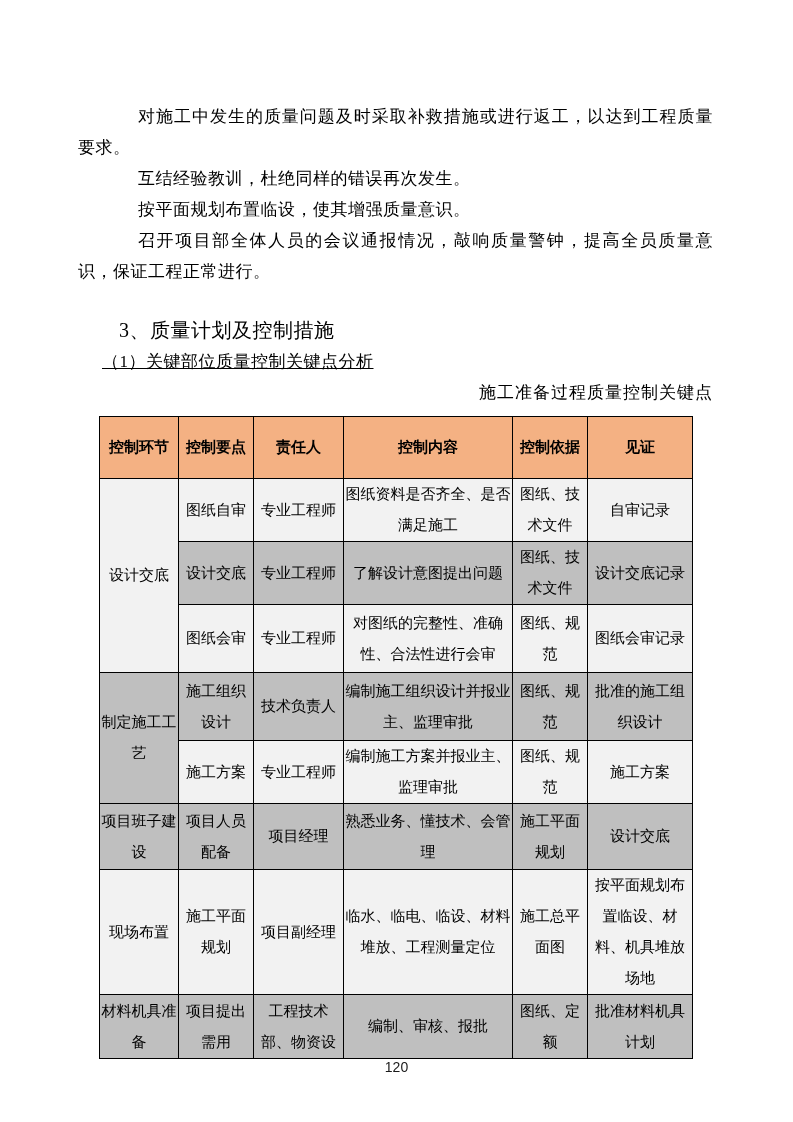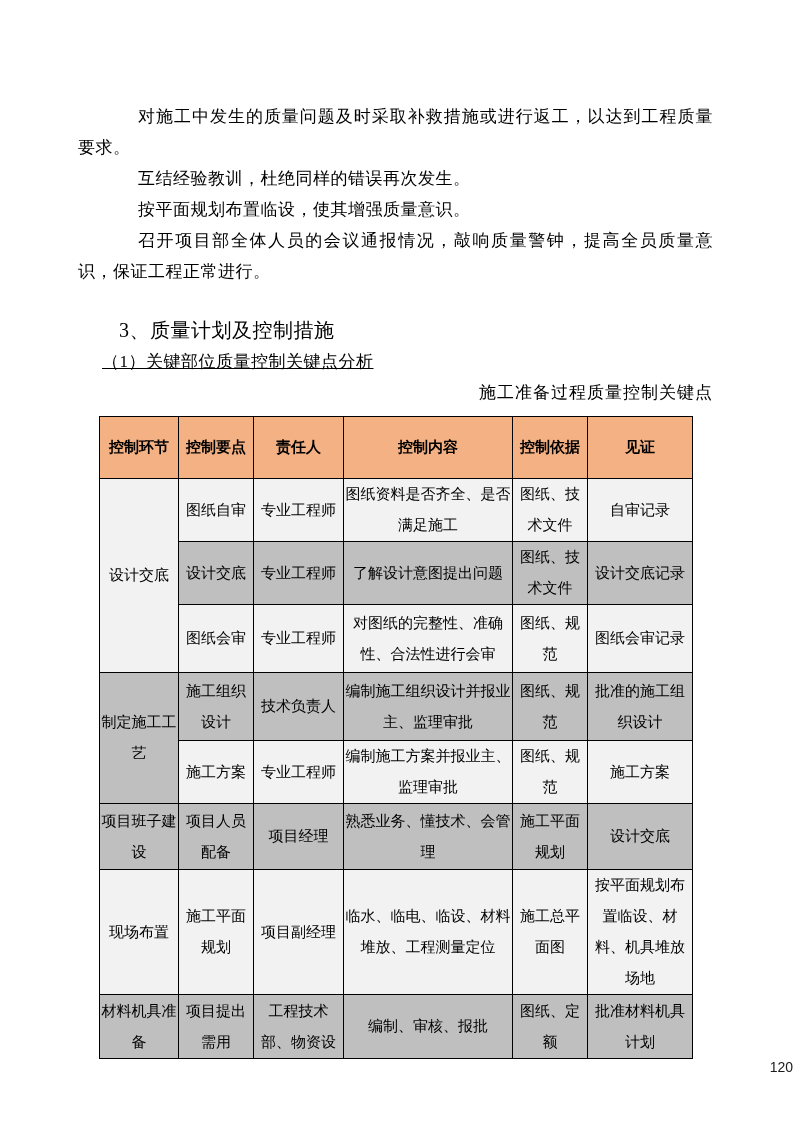--- a/index.html
+++ b/index.html
@@ -63,21 +63,21 @@
   }
   .qc-table th {
     font-weight: bold;
     background: #F4B183;
   }
   tr.shade-light > td { background: #F2F2F2; }
   tr.shade-gray  > td { background: #BFBFBF; }
   .page-number {
     position: absolute;
     left: 0; top: 1046px; width: 793px;
-    text-align: right;
+    text-align: center;
     font-family: "Liberation Sans", "DejaVu Sans", sans-serif;
     font-size: 14px;
     color: #1a1a1a;
   }
 </style>
 </head>
 <body>
 
 <div class="page">
   <div class="doc-body">

